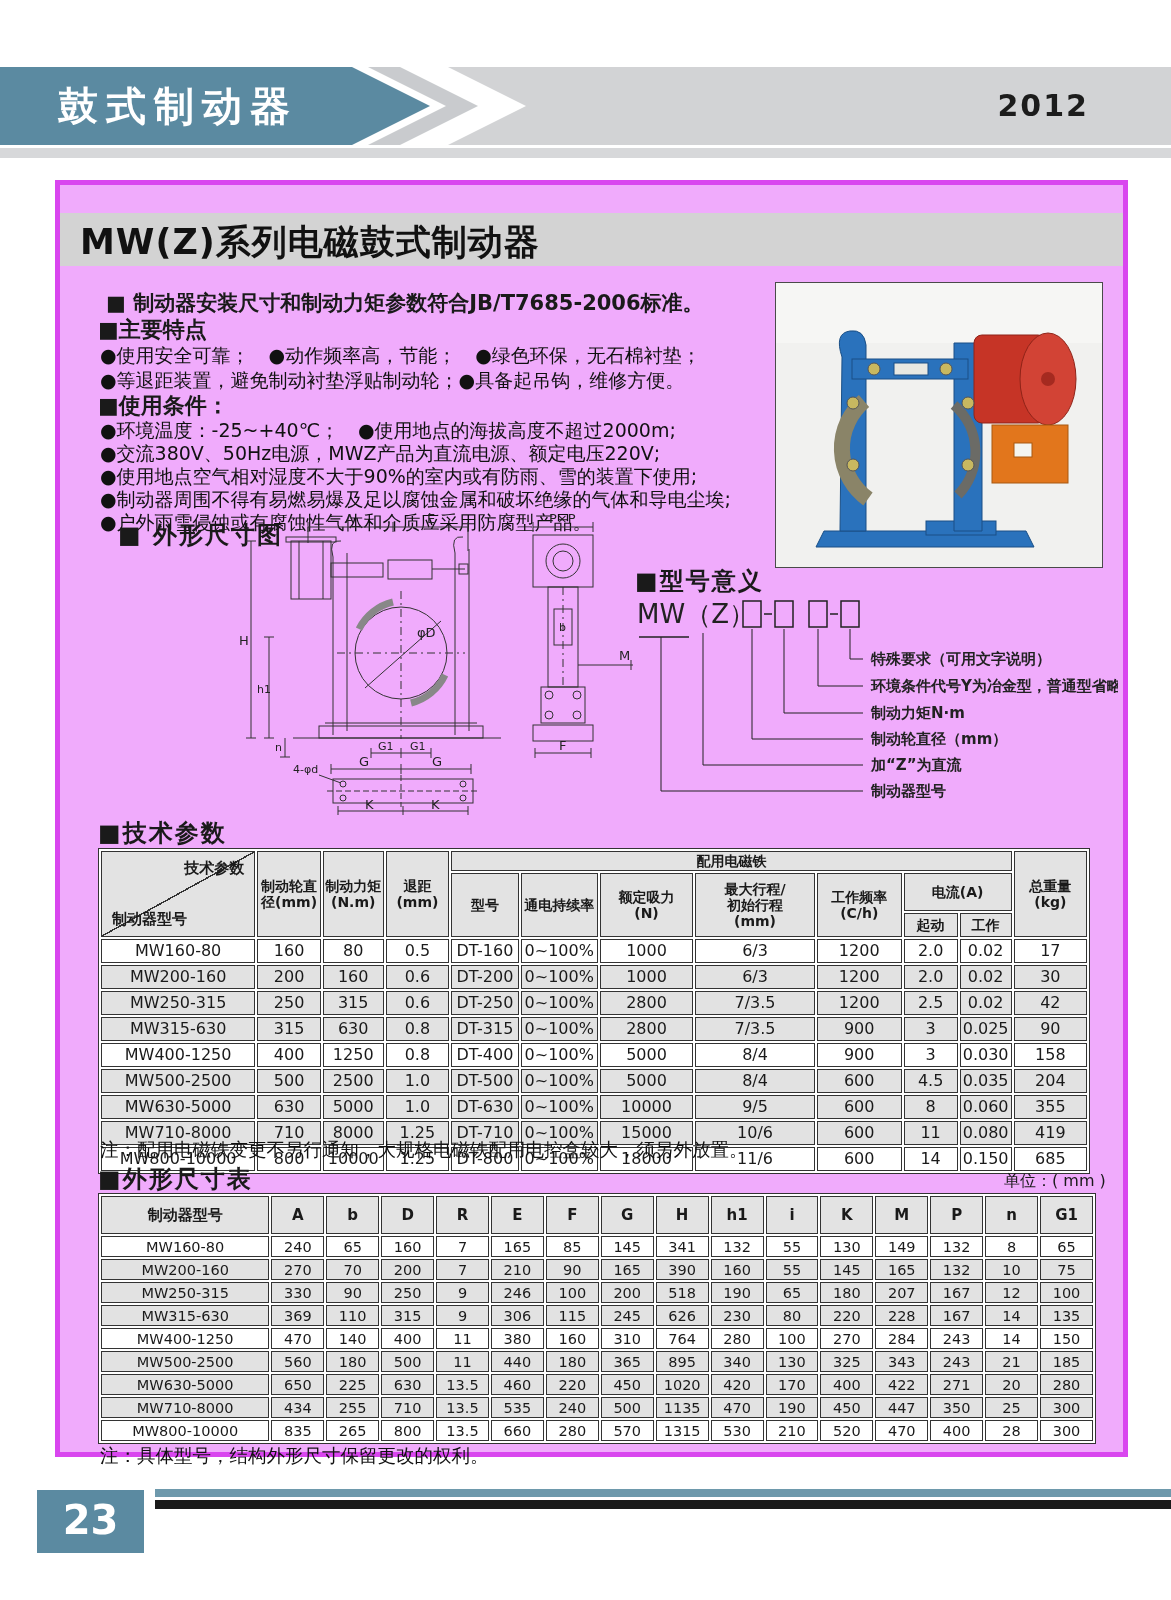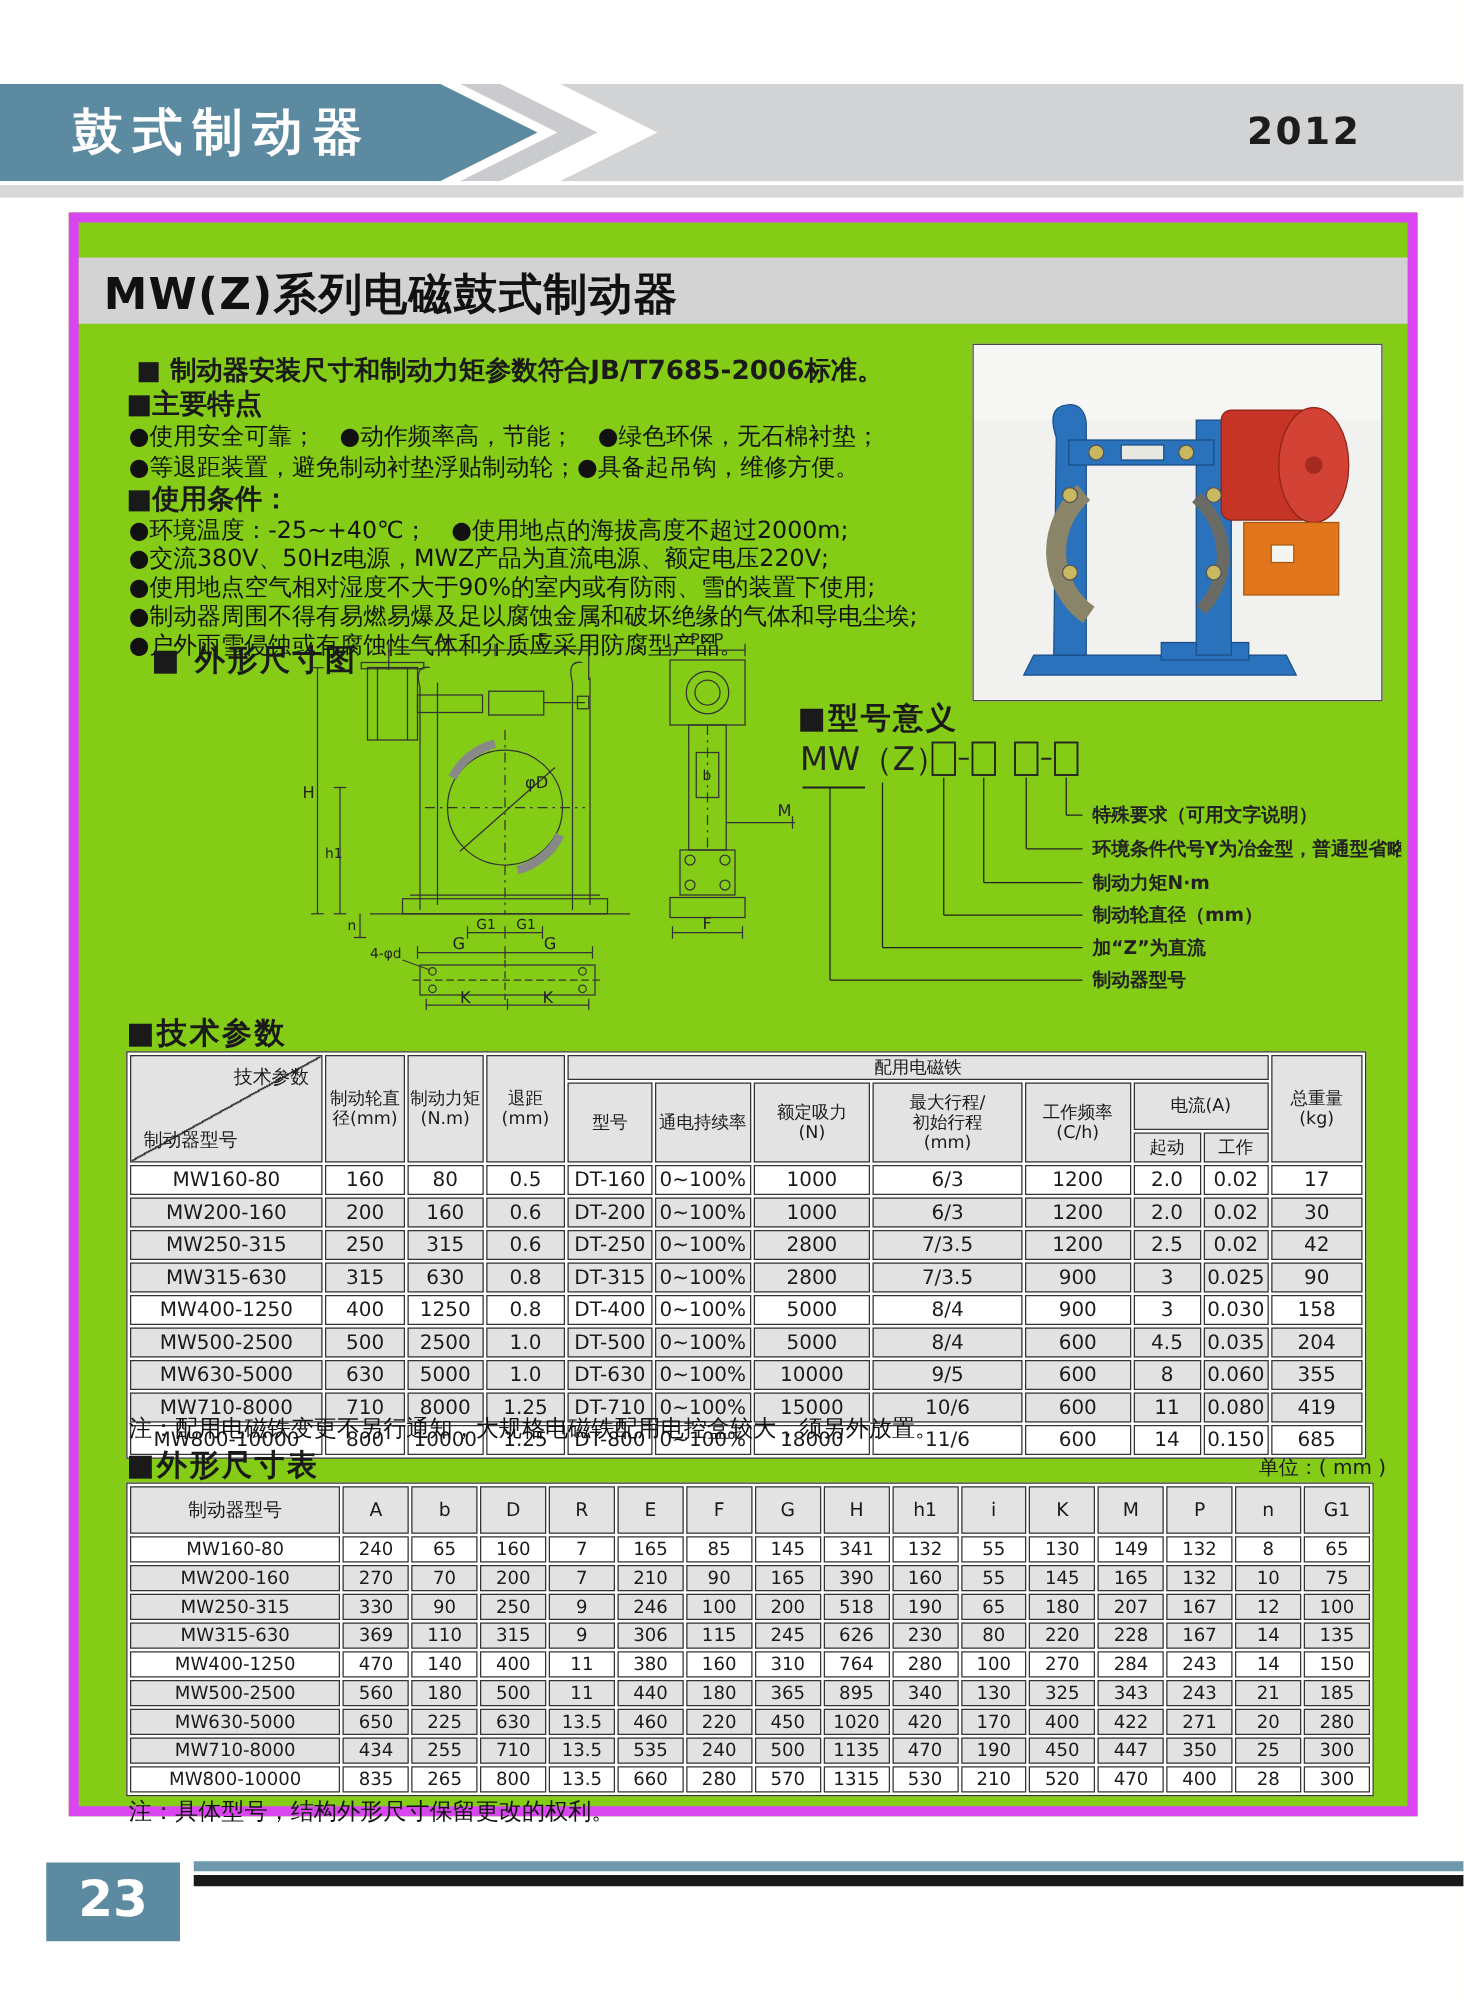--- a/index.html
+++ b/index.html
@@ -16,22 +16,22 @@
     font-size:40px; font-weight:600; color:#ffffff; letter-spacing:8px;
   }
   .banner-year {
     top:67px; right:82px; height:57px; line-height:78px;
     font-size:30px; font-weight:600; color:#1c1c1c; letter-spacing:2px;
   }
   .under-stripe { left:0; top:148px; width:1171px; height:10px; background:#d7d8da; }
 
   
   .content-box {
-    left:55px; top:170px; width:1063px; height:1267px;
-    border:8px solid #d946ef; background:#84cc16;
+    left:55px; top:180px; width:1063px; height:1267px;
+    border:5px solid #d946ef; background:#f0abfc;
   }
   .title-bar { left:0; top:28px; width:100%; height:53px; background:#d3d3d3; }
   .doc-title { left:20px; top:34px; font-size:35px; font-weight:bold; color:#111; letter-spacing:1px; }
 
   .std-line { left:46px; top:104px; font-size:21px; font-weight:bold; }
   .sec-head { font-size:22px; font-weight:bold; }
   .bullet-line { font-size:19px; color:#111; }
 
   .photo-box {
     left:715px; top:97px; width:326px; height:284px;
@@ -40,21 +40,21 @@
 
   .big-head { font-size:24px; font-weight:bold; letter-spacing:2px; }
 
   
   .tbl-wrap { background:#ffffff; border:1px solid #333; }
   table { border-collapse:separate; border-spacing:2px; width:100%; table-layout:fixed; }
   th, td {
     border:1px solid #333; text-align:center; vertical-align:middle;
     padding:0; overflow:hidden; white-space:pre-line;
   }
-  thead th { background:#e3e3e3; font-weight:normal; }
+  thead th { background:#e3e3e3; font-weight:bold; }
   tbody td { background:#e2e2e2; }
   tbody tr:nth-child(4n+1) td { background:#ffffff; }
 
   .tech-tbl { font-size:14px; line-height:1.15; }
   .tech-tbl thead th { height:18px; }
   .tech-tbl tbody td { height:22px; font-size:16px; }
   .tech-tbl .corner {
     position:relative; height:84px;
     background:
       linear-gradient(to bottom right, rgba(0,0,0,0) 49.5%, #333 49.5%, #333 50.5%, rgba(0,0,0,0) 50.5%),

